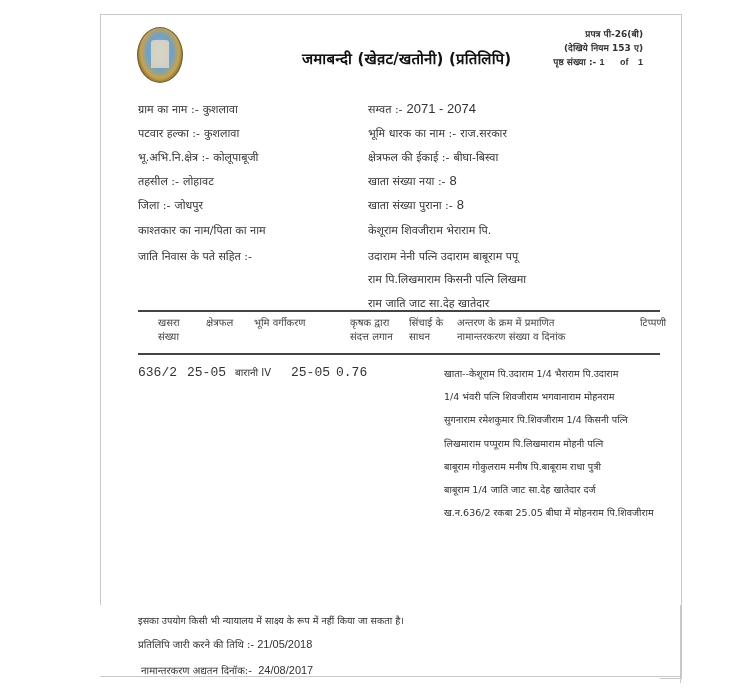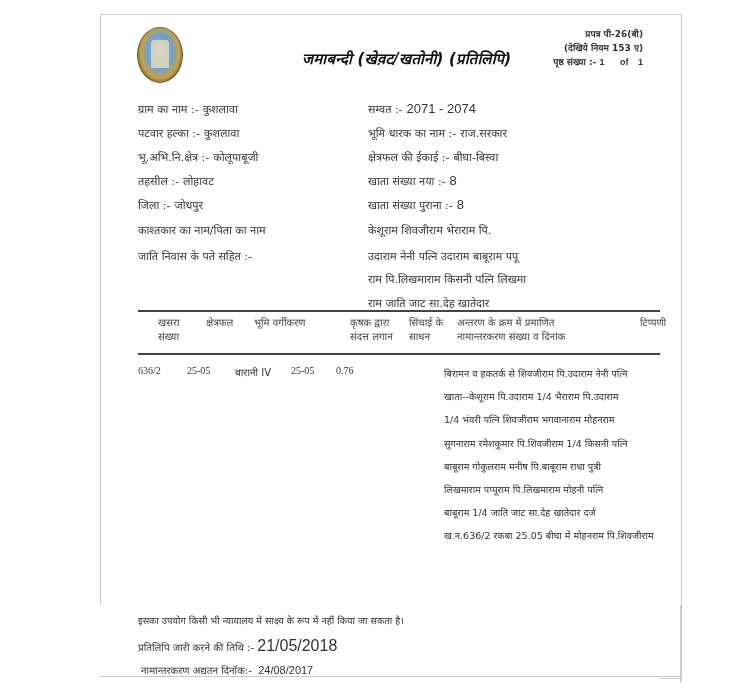--- a/index.html
+++ b/index.html
@@ -4,30 +4,30 @@
 <style>
   html, body { margin: 0; padding: 0; background: #ffffff; }
   body { width: 751px; height: 699px; position: relative; overflow: hidden;
          font-family: "DejaVu Sans", "Liberation Sans", sans-serif; color: #2a2a2a; }
   .page { position: absolute; left: 100px; top: 14px; width: 580px; height: 663px;
           border: 1px solid #c8c8c8; background: #fff; }
   .seal { position: absolute; left: 137px; top: 27px; width: 44px; height: 54px; border-radius: 50%;
           background: radial-gradient(ellipse at 50% 45%, #8fb8d8 0%, #6fa0c8 40%, #c9a24a 62%, #7a6a3a 75%, #e2d39a 82%, #8a7a48 100%);
           border: 1px solid #6d5f33; }
   .seal-inner { position: absolute; left: 13px; top: 12px; width: 18px; height: 28px; background: #e8dcc0; border-radius: 3px 3px 0 0; opacity: .8; }
-  .title { position: absolute; left: 302px; top: 48px; font-size: 15px; font-weight: bold; color: #111; letter-spacing: .2px; font-style: italic; }
+  .title { position: absolute; left: 302px; top: 48px; font-size: 15px; font-weight: bold; color: #111; letter-spacing: .2px; }
   .form-ref { position: absolute; right: 108px; top: 27px; font-size: 9px; line-height: 14px; text-align: right; color: #333; font-weight: bold; }
   .kv { position: absolute; font-size: 11px; color: #333; white-space: nowrap; }
   .kv .val { margin-left: 4px; }
   .num { font-family: "Liberation Sans", sans-serif; }
   .left-col { left: 138px; }
   .right-col { left: 368px; }
   .rule { position: absolute; left: 138px; width: 522px; height: 2px; background: #444; }
   .th { position: absolute; font-size: 10px; line-height: 14px; color: #444; margin-left: 20px; }
-  .td { position: absolute; font-size: 10px; color: #333; font-family: Liberation Serif, serif; }
+  .td { position: absolute; font-size: 13px; color: #333; font-family: Liberation Mono, monospace; }
   .mut { position: absolute; left: 444px; top: 362px; width: 230px; font-size: 9.5px; line-height: 23.2px; color: #333; }
   .mut div { white-space: nowrap; overflow: hidden; }
   .cutoff { position: absolute; left: 100px; top: 605px; width: 560px; height: 80px; background: #fff; }
   .edge-r { position: absolute; left: 680px; top: 605px; width: 1px; height: 78px; background: #c8c8c8; }
   .edge-b { position: absolute; left: 100px; top: 676px; width: 580px; height: 1px; background: #c8c8c8; }
   .foot { position: absolute; left: 138px; font-size: 10px; color: #333; white-space: nowrap; text-align: right; }
 </style>
 </head>
 <body>
 
@@ -98,29 +98,28 @@
 
 <div class="rule" style="top:353px"></div>
 
 <div class="td" style="left:138px;top:365px">636/2</div>
 <div class="td" style="left:187px;top:365px">25-05</div>
 <div class="td" style="left:235px;top:365px;font-family:'DejaVu Sans',sans-serif;font-size:10px">बारानी IV</div>
 <div class="td" style="left:291px;top:365px">25-05</div>
 <div class="td" style="left:336px;top:365px">0.76</div>
 
 <div class="mut">
-  <div>बिरामन व हकतर्क से शिवजीराम पि.उदाराम नेनी पत्नि</div>
   <div>खाता--केशूराम पि.उदाराम 1/4 भैराराम पि.उदाराम</div>
   <div>1/4 भंवरी पत्नि शिवजीराम भगवानाराम मोहनराम</div>
   <div>सुगनाराम रमेशकुमार पि.शिवजीराम 1/4 किसनी पत्नि</div>
+  <div>लिखमाराम पप्पूराम पि.लिखमाराम मोहनी पत्नि</div>
   <div>बाबूराम गोकुलराम मनीष पि.बाबूराम राधा पुत्री</div>
-  <div>लिखमाराम पप्पूराम पि.लिखमाराम मोहनी पत्नि</div>
   <div>बाबूराम 1/4 जाति जाट सा.देह खातेदार दर्ज</div>
   <div>ख.न.636/2 रकबा 25.05 बीघा में मोहनराम पि.शिवजीराम</div>
 </div>
 
 <div class="cutoff"></div>
 <div class="edge-r"></div>
 <div class="edge-b"></div>
 
 <div class="foot" style="top:614px;font-size:9.5px">इसका उपयोग किसी भी न्यायालय में साक्ष्य के रूप में नहीं किया जा सकता है।</div>
-<div class="foot" style="top:637px"><span>प्रतिलिपि जारी करने की तिथि :-</span> <span class="num" style="font-size:16px">21/05/2018</span></div>
+<div class="foot" style="top:637px"><span>प्रतिलिपि जारी करने की तिथि :-</span> <span class="num" style="font-size:11px">21/05/2018</span></div>
 <div class="foot" style="top:663px;left:141px"><span>नामान्तरकरण अद्यतन दिनॉक:-</span>&nbsp;&nbsp;<span class="num" style="font-size:11px">24/08/2017</span></div>
 
 </body></html>

